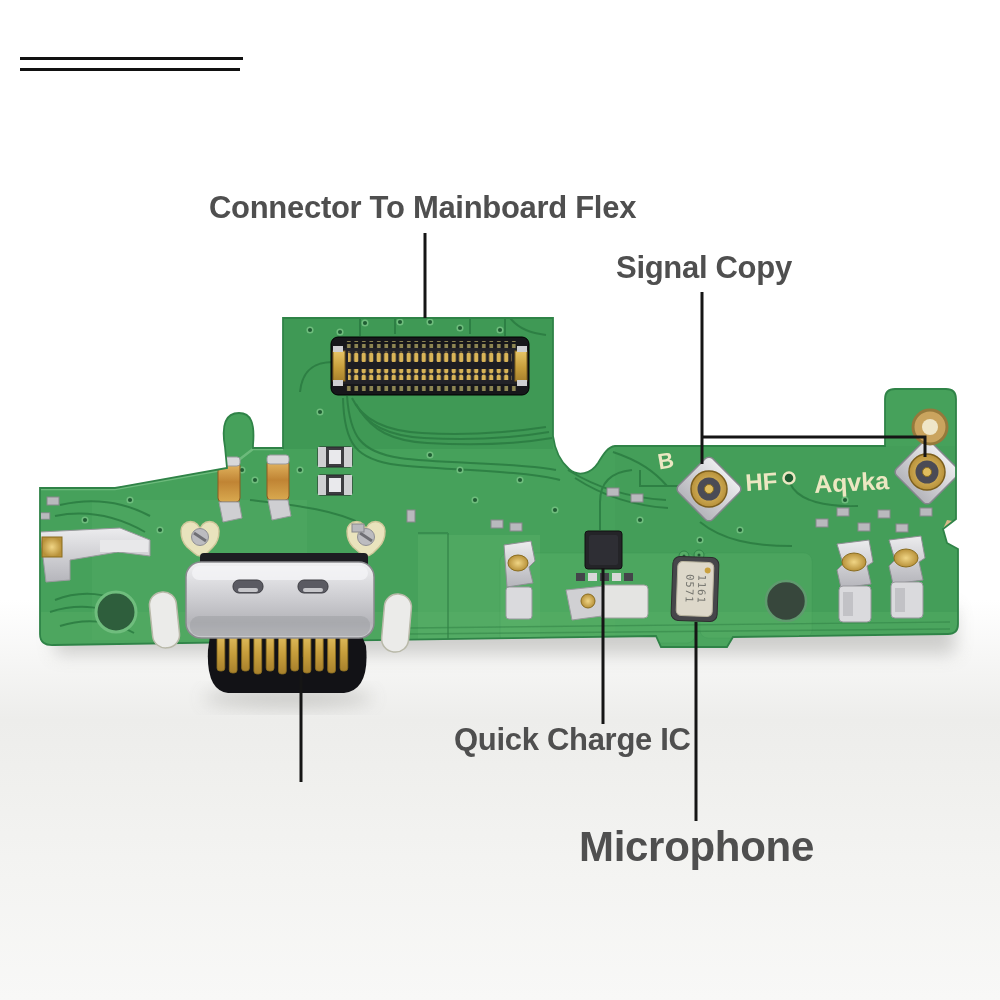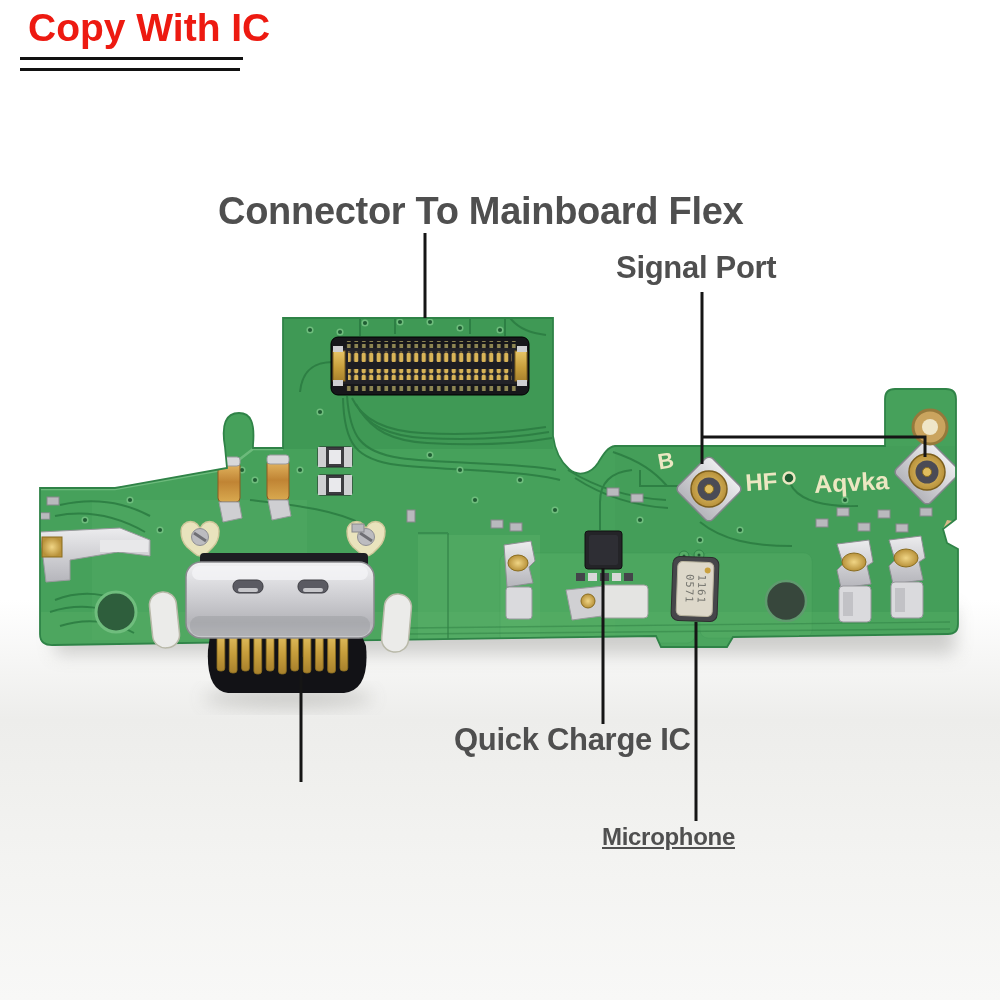--- a/index.html
+++ b/index.html
@@ -11,25 +11,25 @@
   .stage{position:relative;width:1000px;height:1000px;overflow:hidden;
          background:linear-gradient(180deg,#ffffff 0%,#ffffff 60%,#ededeb 72%,#f4f4f2 88%,#f8f8f7 100%);}
   .stage svg{position:absolute;left:0;top:0;}
   .callout{position:absolute;font-weight:700;color:var(--label_gray);
            white-space:nowrap;letter-spacing:-0.3px;}
   .watermark{position:absolute;left:28px;top:6px;font-size:39px;font-weight:700;
              color:var(--watermark_red);letter-spacing:0px;white-space:nowrap;}
   .wline{position:absolute;background:#111;height:3px;}
   .wline1{left:20px;top:57px;width:223px;}
   .wline2{left:20px;top:68px;width:220px;}
-  .cl-connector{left:209px;top:190px;font-size:38px;margin-left:9px;}
+  .cl-connector{left:209px;top:190px;font-size:31px;}
   .cl-signal{left:616px;top:250px;font-size:31px;}
   .cl-quick{left:454px;top:722px;font-size:31px;}
   .cl-usb{left:144px;top:781px;font-size:33px;}
-  .cl-mic{left:602px;top:823px;font-size:24px;text-decoration:underline;}
+  .cl-mic{left:579px;top:823px;font-size:42px;}
 </style>
 </head>
 <body>
 
 <div class="stage">
 
 <svg width="1000" height="1000" viewBox="0 0 1000 1000">
   <defs>
     <filter id="blur9" x="-40%" y="-40%" width="180%" height="180%">
           <feGaussianBlur stdDeviation="9"></feGaussianBlur>
@@ -305,22 +305,21 @@
   <g stroke="var(--leader_black)" stroke-width="3" fill="none">
     <path d="M425 233 V318"></path>
     <path d="M702 292 V464"></path>
     <path d="M702 437 H925 V457"></path>
     <path d="M603 568 V724"></path>
     <path d="M301 657 V782"></path>
     <path d="M696 622 V821"></path>
   </g>
 </svg>
 
-<div class="watermark">Copy With IC</div>
 <div class="wline wline1"></div>
 <div class="wline wline2"></div>
 
 <div class="callout cl-connector">Connector To Mainboard Flex</div>
-<div class="callout cl-signal">Signal Port</div>
+<div class="callout cl-signal">Signal Copy</div>
 <div class="callout cl-quick">Quick Charge IC</div>
 <div class="callout cl-mic">Microphone</div>
 
 </div>
 
 </body></html>

